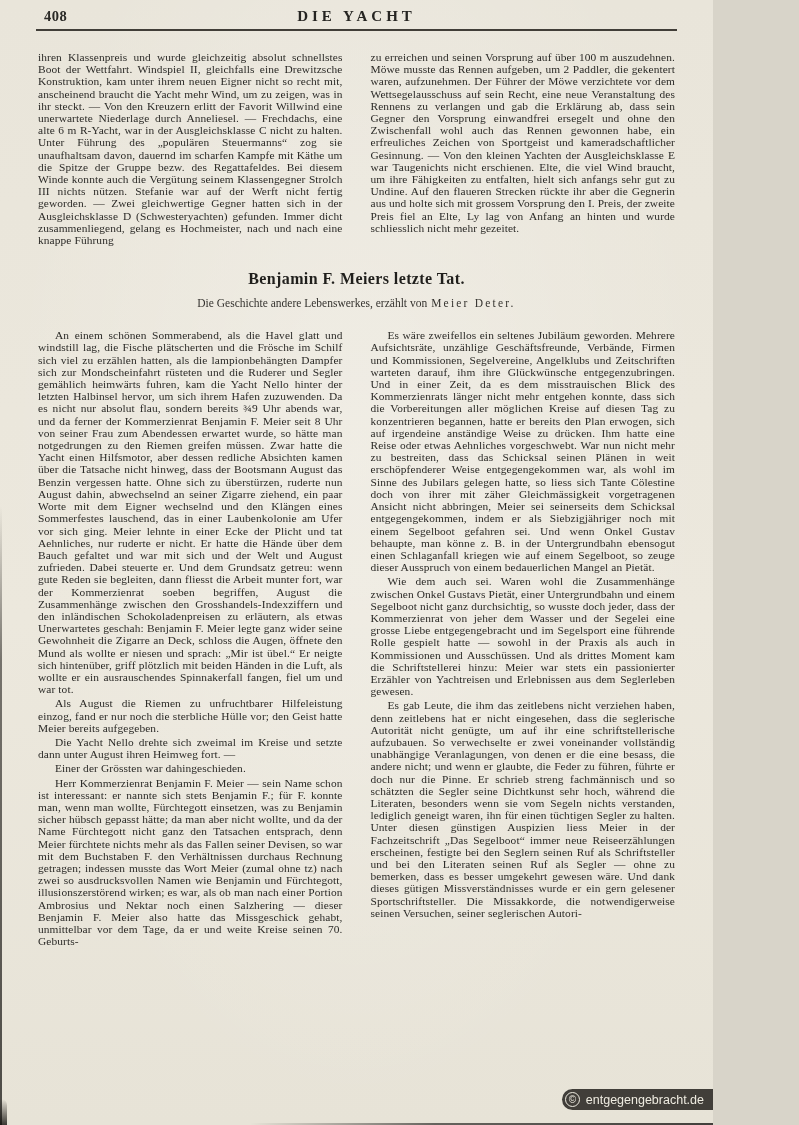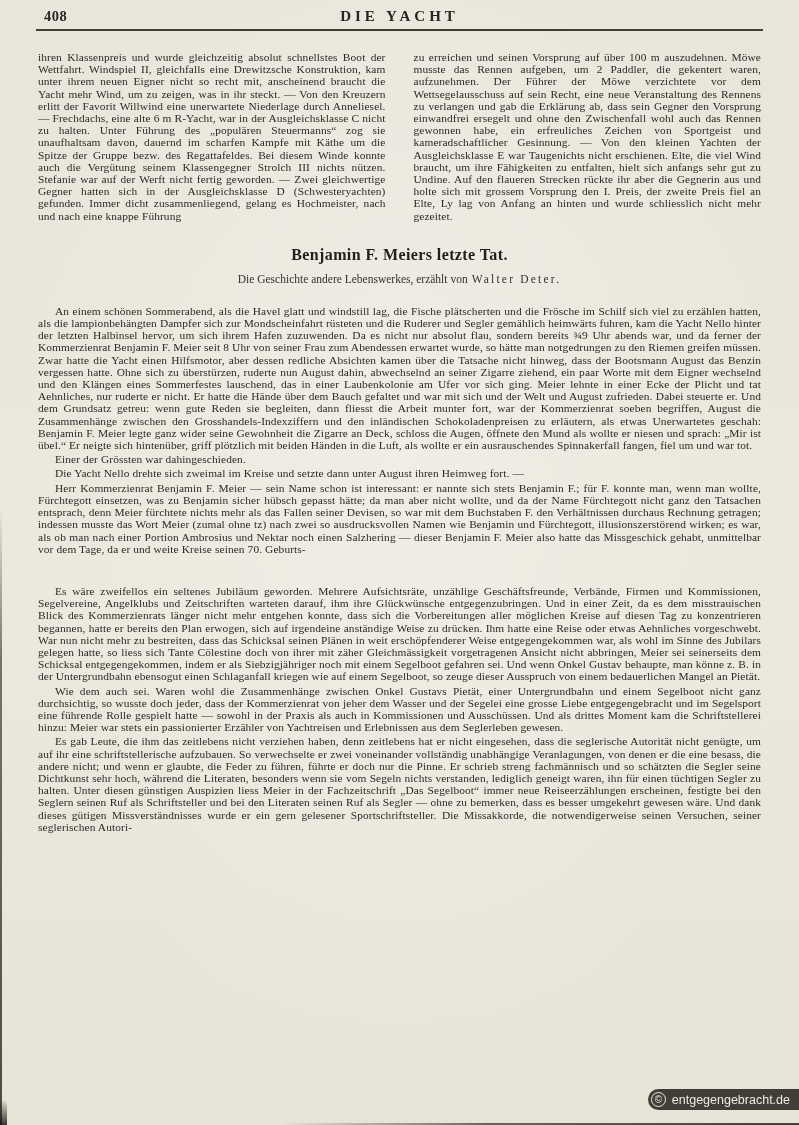--- a/index.html
+++ b/index.html
@@ -4,21 +4,21 @@
 <style>
   * { box-sizing: border-box; }
   html, body { margin: 0; padding: 0; }
   body {
     width: 799px; height: 1125px;
     background: #d8d4c9;
     font-family: "Liberation Serif", serif;
   }
   .page {
     position: relative;
-    width: 799px; height: 1125px;
+    width: 713px; height: 1125px;
     overflow: hidden;
     color: #2b2a27;
     background:
       radial-gradient(ellipse at 50% 40%, rgba(255,255,255,0.25), rgba(0,0,0,0) 70%),
       linear-gradient(180deg, #e9e5da 0%, #ece8dd 55%, #e7e3d7 100%);
   }
   
   .edge-left {
     position: absolute; left: 0; top: 45%; bottom: 0; width: 2px;
     background: linear-gradient(180deg, rgba(0,0,0,0) 0%, rgba(20,18,15,0.55) 25%, rgba(10,9,7,0.7) 100%);
@@ -75,21 +75,21 @@
     font-size: 16px; font-weight: bold; letter-spacing: 0.4px;
     color: #201f1c;
   }
   .story-byline {
     margin: 9px 0 0 0;
     font-size: 11.5px;
     color: #34322e;
   }
   .byline-author { letter-spacing: 2.2px; margin-left: 4px; }
 
-  .story-section { margin-top: 10px; flex-direction: column; }
+  .story-section { margin-top: 10px; }
 
   .watermark {
     position: absolute; right: 0; bottom: 15px;
     height: 21px;
     display: flex; align-items: center; gap: 6px;
     background: rgba(52,50,45,0.93);
     color: #efece1;
     border-radius: 11px 0 0 11px;
     padding: 0 9px 0 3px;
     font-family: "Liberation Sans", sans-serif;
@@ -113,28 +113,29 @@
   </div>
   <div class="header-rule"></div>
 
   <section class="columns top-section">
     <div class="col">ihren Klassenpreis und wurde gleichzeitig absolut schnellstes Boot der Wettfahrt. Windspiel II, gleichfalls eine Drewitzsche Konstruktion, kam unter ihrem neuen Eigner nicht so recht mit, anscheinend braucht die Yacht mehr Wind, um zu zeigen, was in ihr steckt. — Von den Kreuzern erlitt der Favorit Willwind eine unerwartete Niederlage durch Anneliesel. — Frechdachs, eine alte 6 m R-Yacht, war in der Ausgleichsklasse C nicht zu halten. Unter Führung des „populären Steuermanns“ zog sie unaufhaltsam davon, dauernd im scharfen Kampfe mit Käthe um die Spitze der Gruppe bezw. des Regattafeldes. Bei diesem Winde konnte auch die Vergütung seinem Klassengegner Strolch III nichts nützen. Stefanie war auf der Werft nicht fertig geworden. — Zwei gleichwertige Gegner hatten sich in der Ausgleichsklasse D (Schwesteryachten) gefunden. Immer dicht zusammenliegend, gelang es Hochmeister, nach und nach eine knappe Führung</div>
     <div class="col">zu erreichen und seinen Vorsprung auf über 100 m auszudehnen. Möwe musste das Rennen aufgeben, um 2 Paddler, die gekentert waren, aufzunehmen. Der Führer der Möwe verzichtete vor dem Wettsegelausschuss auf sein Recht, eine neue Veranstaltung des Rennens zu verlangen und gab die Erklärung ab, dass sein Gegner den Vorsprung einwandfrei ersegelt und ohne den Zwischenfall wohl auch das Rennen gewonnen habe, ein erfreuliches Zeichen von Sportgeist und kameradschaftlicher Gesinnung. — Von den kleinen Yachten der Ausgleichsklasse E war Taugenichts nicht erschienen. Elte, die viel Wind braucht, um ihre Fähigkeiten zu entfalten, hielt sich anfangs sehr gut zu Undine. Auf den flaueren Strecken rückte ihr aber die Gegnerin aus und holte sich mit grossem Vorsprung den I. Preis, der zweite Preis fiel an Elte, Ly lag von Anfang an hinten und wurde schliesslich nicht mehr gezeitet.</div>
   </section>
 
   <section class="story-head">
     <h2 class="story-title">Benjamin F. Meiers letzte Tat.</h2>
-    <p class="story-byline"><span>Die Geschichte andere Lebenswerkes, erzählt von</span><span class="byline-author">Walter Deter.</span></p>
+    <p class="story-byline"><span>Die Geschichte andere Lebenswerkes, erzählt von</span><span class="byline-author">Meier Deter.</span></p>
   </section>
 
   <section class="columns story-section">
     <div class="col">
       <p class="indent">An einem schönen Sommerabend, als die Havel glatt und windstill lag, die Fische plätscherten und die Frösche im Schilf sich viel zu erzählen hatten, als die lampionbehängten Dampfer sich zur Mondscheinfahrt rüsteten und die Ruderer und Segler gemählich heimwärts fuhren, kam die Yacht Nello hinter der letzten Halbinsel hervor, um sich ihrem Hafen zuzuwenden. Da es nicht nur absolut flau, sondern bereits ¾9 Uhr abends war, und da ferner der Kommerzienrat Benjamin F. Meier seit 8 Uhr von seiner Frau zum Abendessen erwartet wurde, so hätte man notgedrungen zu den Riemen greifen müssen. Zwar hatte die Yacht einen Hilfsmotor, aber dessen redliche Absichten kamen über die Tatsache nicht hinweg, dass der Bootsmann August das Benzin vergessen hatte. Ohne sich zu überstürzen, ruderte nun August dahin, abwechselnd an seiner Zigarre ziehend, ein paar Worte mit dem Eigner wechselnd und den Klängen eines Sommerfestes lauschend, das in einer Laubenkolonie am Ufer vor sich ging. Meier lehnte in einer Ecke der Plicht und tat Aehnliches, nur ruderte er nicht. Er hatte die Hände über dem Bauch gefaltet und war mit sich und der Welt und August zufrieden. Dabei steuerte er. Und dem Grundsatz getreu: wenn gute Reden sie begleiten, dann fliesst die Arbeit munter fort, war der Kommerzienrat soeben begriffen, August die Zusammenhänge zwischen den Grosshandels-Indexziffern und den inländischen Schokoladenpreisen zu erläutern, als etwas Unerwartetes geschah: Benjamin F. Meier legte ganz wider seine Gewohnheit die Zigarre an Deck, schloss die Augen, öffnete den Mund als wollte er niesen und sprach: „Mir ist übel.“ Er neigte sich hintenüber, griff plötzlich mit beiden Händen in die Luft, als wollte er ein ausrauschendes Spinnakerfall fangen, fiel um und war tot.</p>
+      <p class="indent">Als August die Riemen zu unfruchtbarer Hilfeleistung einzog, fand er nur noch die sterbliche Hülle vor; den Geist hatte Meier bereits aufgegeben.</p>
+      <p class="indent">Die Yacht Nello drehte sich zweimal im Kreise und setzte dann unter August ihren Heimweg fort. —</p>
       <p class="indent">Einer der Grössten war dahingeschieden.</p>
-      <p class="indent">Die Yacht Nello drehte sich zweimal im Kreise und setzte dann unter August ihren Heimweg fort. —</p>
       <p class="indent">Herr Kommerzienrat Benjamin F. Meier — sein Name schon ist interessant: er nannte sich stets Benjamin F.; für F. konnte man, wenn man wollte, Fürchtegott einsetzen, was zu Benjamin sicher hübsch gepasst hätte; da man aber nicht wollte, und da der Name Fürchtegott nicht ganz den Tatsachen entsprach, denn Meier fürchtete nichts mehr als das Fallen seiner Devisen, so war mit dem Buchstaben F. den Verhältnissen durchaus Rechnung getragen; indessen musste das Wort Meier (zumal ohne tz) nach zwei so ausdrucksvollen Namen wie Benjamin und Fürchtegott, illusionszerstörend wirken; es war, als ob man nach einer Portion Ambrosius und Nektar noch einen Salzhering — dieser Benjamin F. Meier also hatte das Missgeschick gehabt, unmittelbar vor dem Tage, da er und weite Kreise seinen 70. Geburts-</p>
     </div>
     <div class="col">
       <p class="indent">Es wäre zweifellos ein seltenes Jubiläum geworden. Mehrere Aufsichtsräte, unzählige Geschäftsfreunde, Verbände, Firmen und Kommissionen, Segelvereine, Angelklubs und Zeitschriften warteten darauf, ihm ihre Glückwünsche entgegenzubringen. Und in einer Zeit, da es dem misstrauischen Blick des Kommerzienrats länger nicht mehr entgehen konnte, dass sich die Vorbereitungen aller möglichen Kreise auf diesen Tag zu konzentrieren begannen, hatte er bereits den Plan erwogen, sich auf irgendeine anständige Weise zu drücken. Ihm hatte eine Reise oder etwas Aehnliches vorgeschwebt. War nun nicht mehr zu bestreiten, dass das Schicksal seinen Plänen in weit erschöpfenderer Weise entgegengekommen war, als wohl im Sinne des Jubilars gelegen hatte, so liess sich Tante Cölestine doch von ihrer mit zäher Gleichmässigkeit vorgetragenen Ansicht nicht abbringen, Meier sei seinerseits dem Schicksal entgegengekommen, indem er als Siebzigjähriger noch mit einem Segelboot gefahren sei. Und wenn Onkel Gustav behaupte, man könne z. B. in der Untergrundbahn ebensogut einen Schlaganfall kriegen wie auf einem Segelboot, so zeuge dieser Ausspruch von einem bedauerlichen Mangel an Pietät.</p>
       <p class="indent">Wie dem auch sei. Waren wohl die Zusammenhänge zwischen Onkel Gustavs Pietät, einer Untergrundbahn und einem Segelboot nicht ganz durchsichtig, so wusste doch jeder, dass der Kommerzienrat von jeher dem Wasser und der Segelei eine grosse Liebe entgegengebracht und im Segelsport eine führende Rolle gespielt hatte — sowohl in der Praxis als auch in Kommissionen und Ausschüssen. Und als drittes Moment kam die Schriftstellerei hinzu: Meier war stets ein passionierter Erzähler von Yachtreisen und Erlebnissen aus dem Seglerleben gewesen.</p>
       <p class="indent">Es gab Leute, die ihm das zeitlebens nicht verziehen haben, denn zeitlebens hat er nicht eingesehen, dass die seglerische Autorität nicht genügte, um auf ihr eine schriftstellerische aufzubauen. So verwechselte er zwei voneinander vollständig unabhängige Veranlagungen, von denen er die eine besass, die andere nicht; und wenn er glaubte, die Feder zu führen, führte er doch nur die Pinne. Er schrieb streng fachmännisch und so schätzten die Segler seine Dichtkunst sehr hoch, während die Literaten, besonders wenn sie vom Segeln nichts verstanden, lediglich geneigt waren, ihn für einen tüchtigen Segler zu halten. Unter diesen günstigen Auspizien liess Meier in der Fachzeitschrift „Das Segelboot“ immer neue Reiseerzählungen erscheinen, festigte bei den Seglern seinen Ruf als Schriftsteller und bei den Literaten seinen Ruf als Segler — ohne zu bemerken, dass es besser umgekehrt gewesen wäre. Und dank dieses gütigen Missverständnisses wurde er ein gern gelesener Sportschriftsteller. Die Missakkorde, die notwendigerweise seinen Versuchen, seiner seglerischen Autori-</p>
     </div>
   </section>
 
   <div class="watermark">

